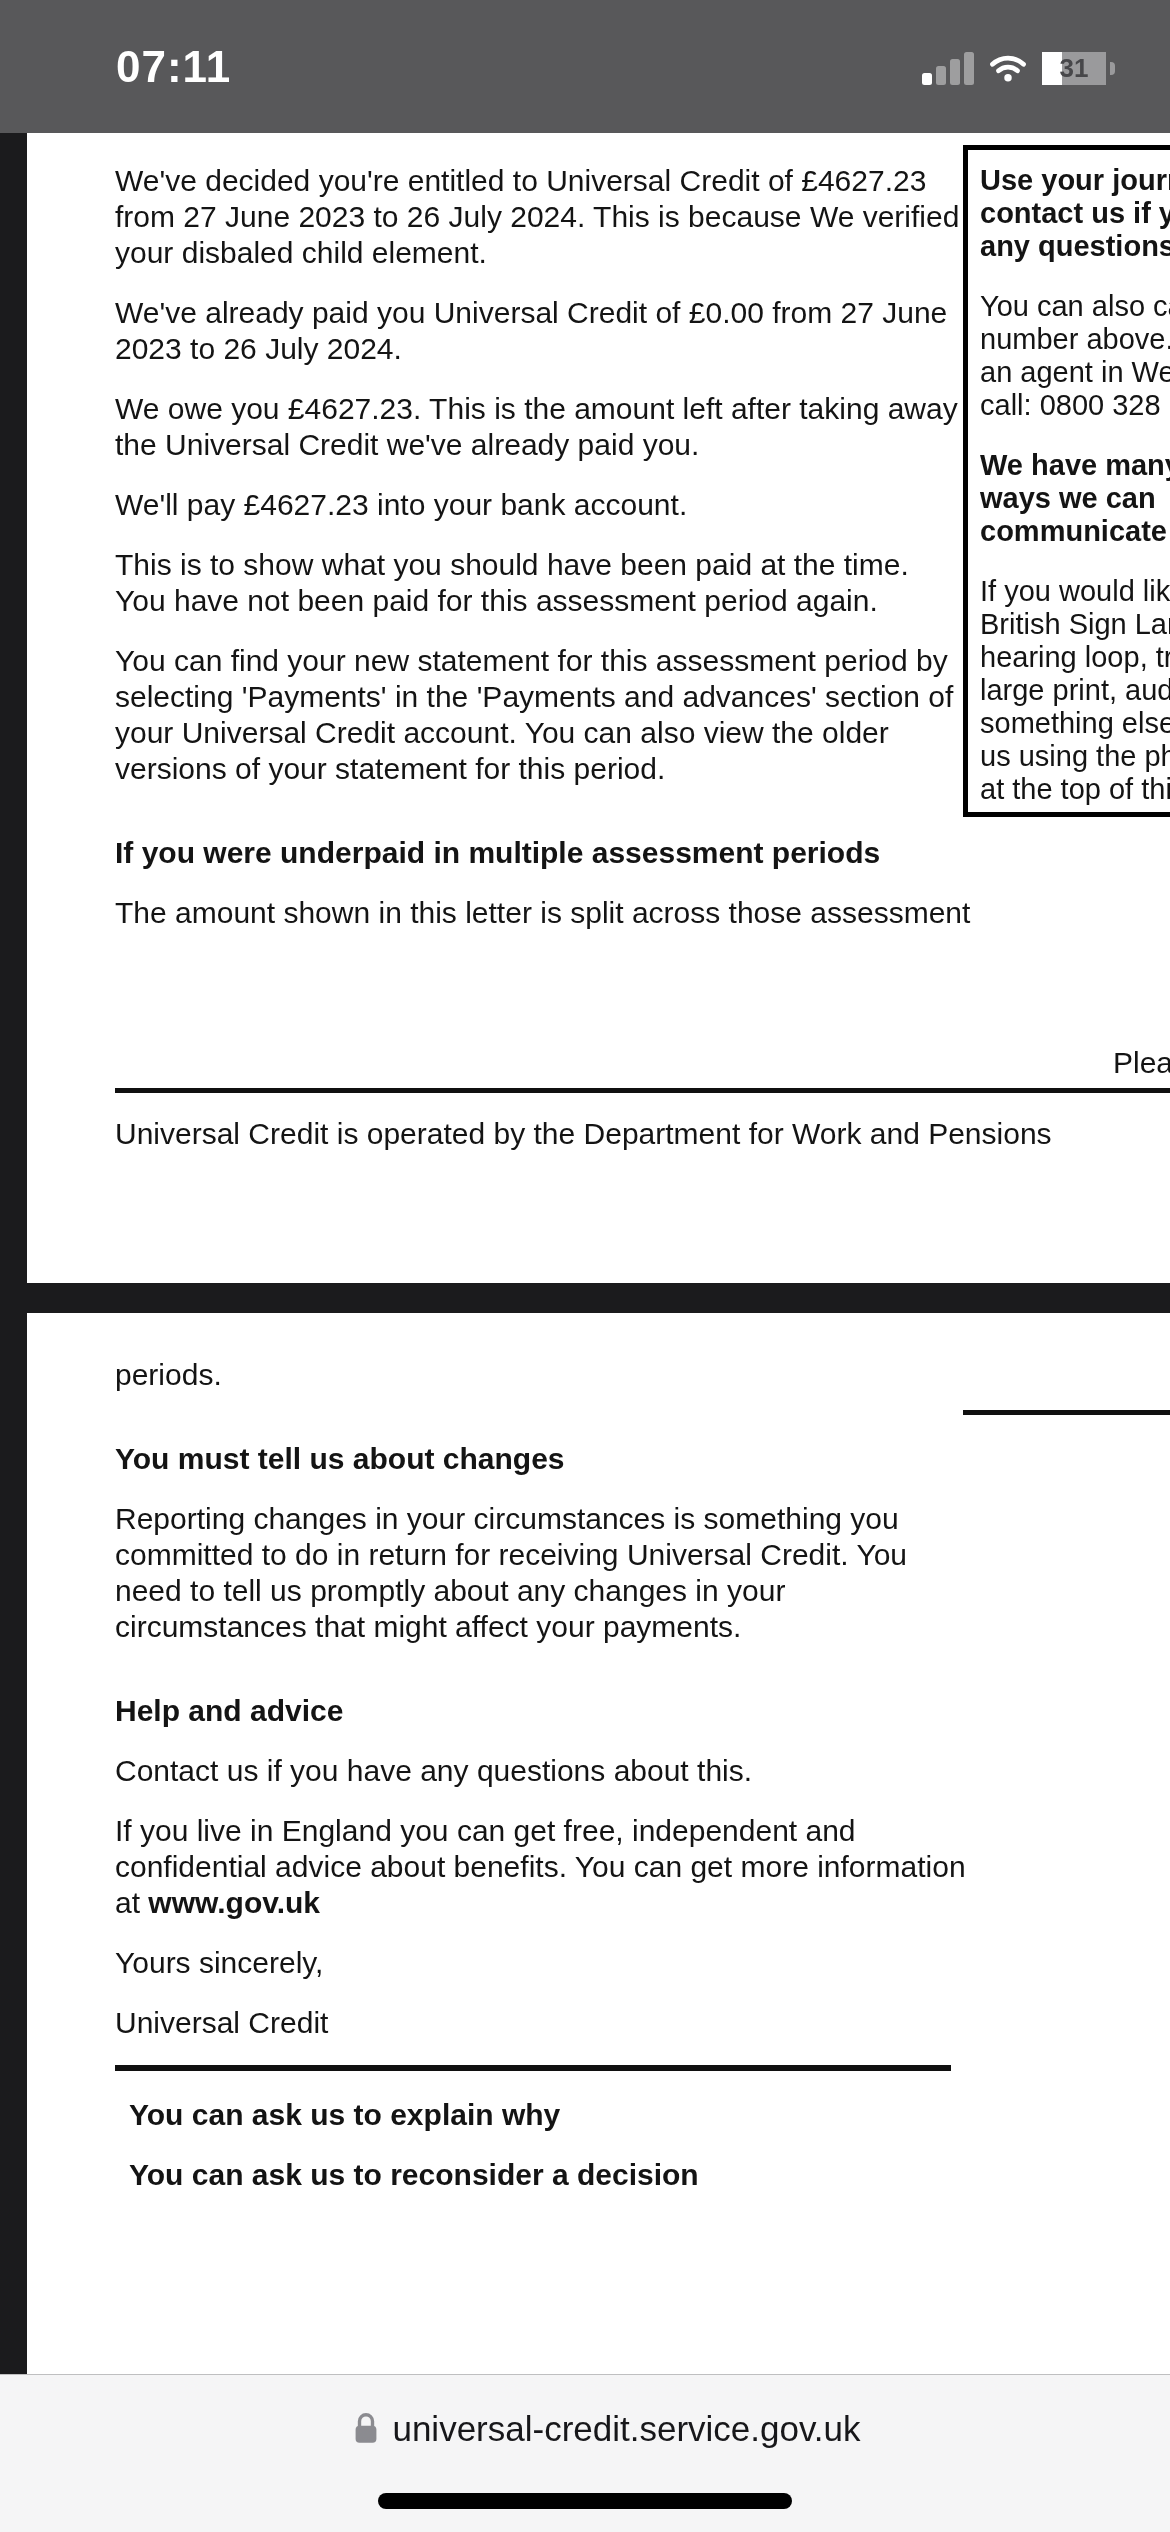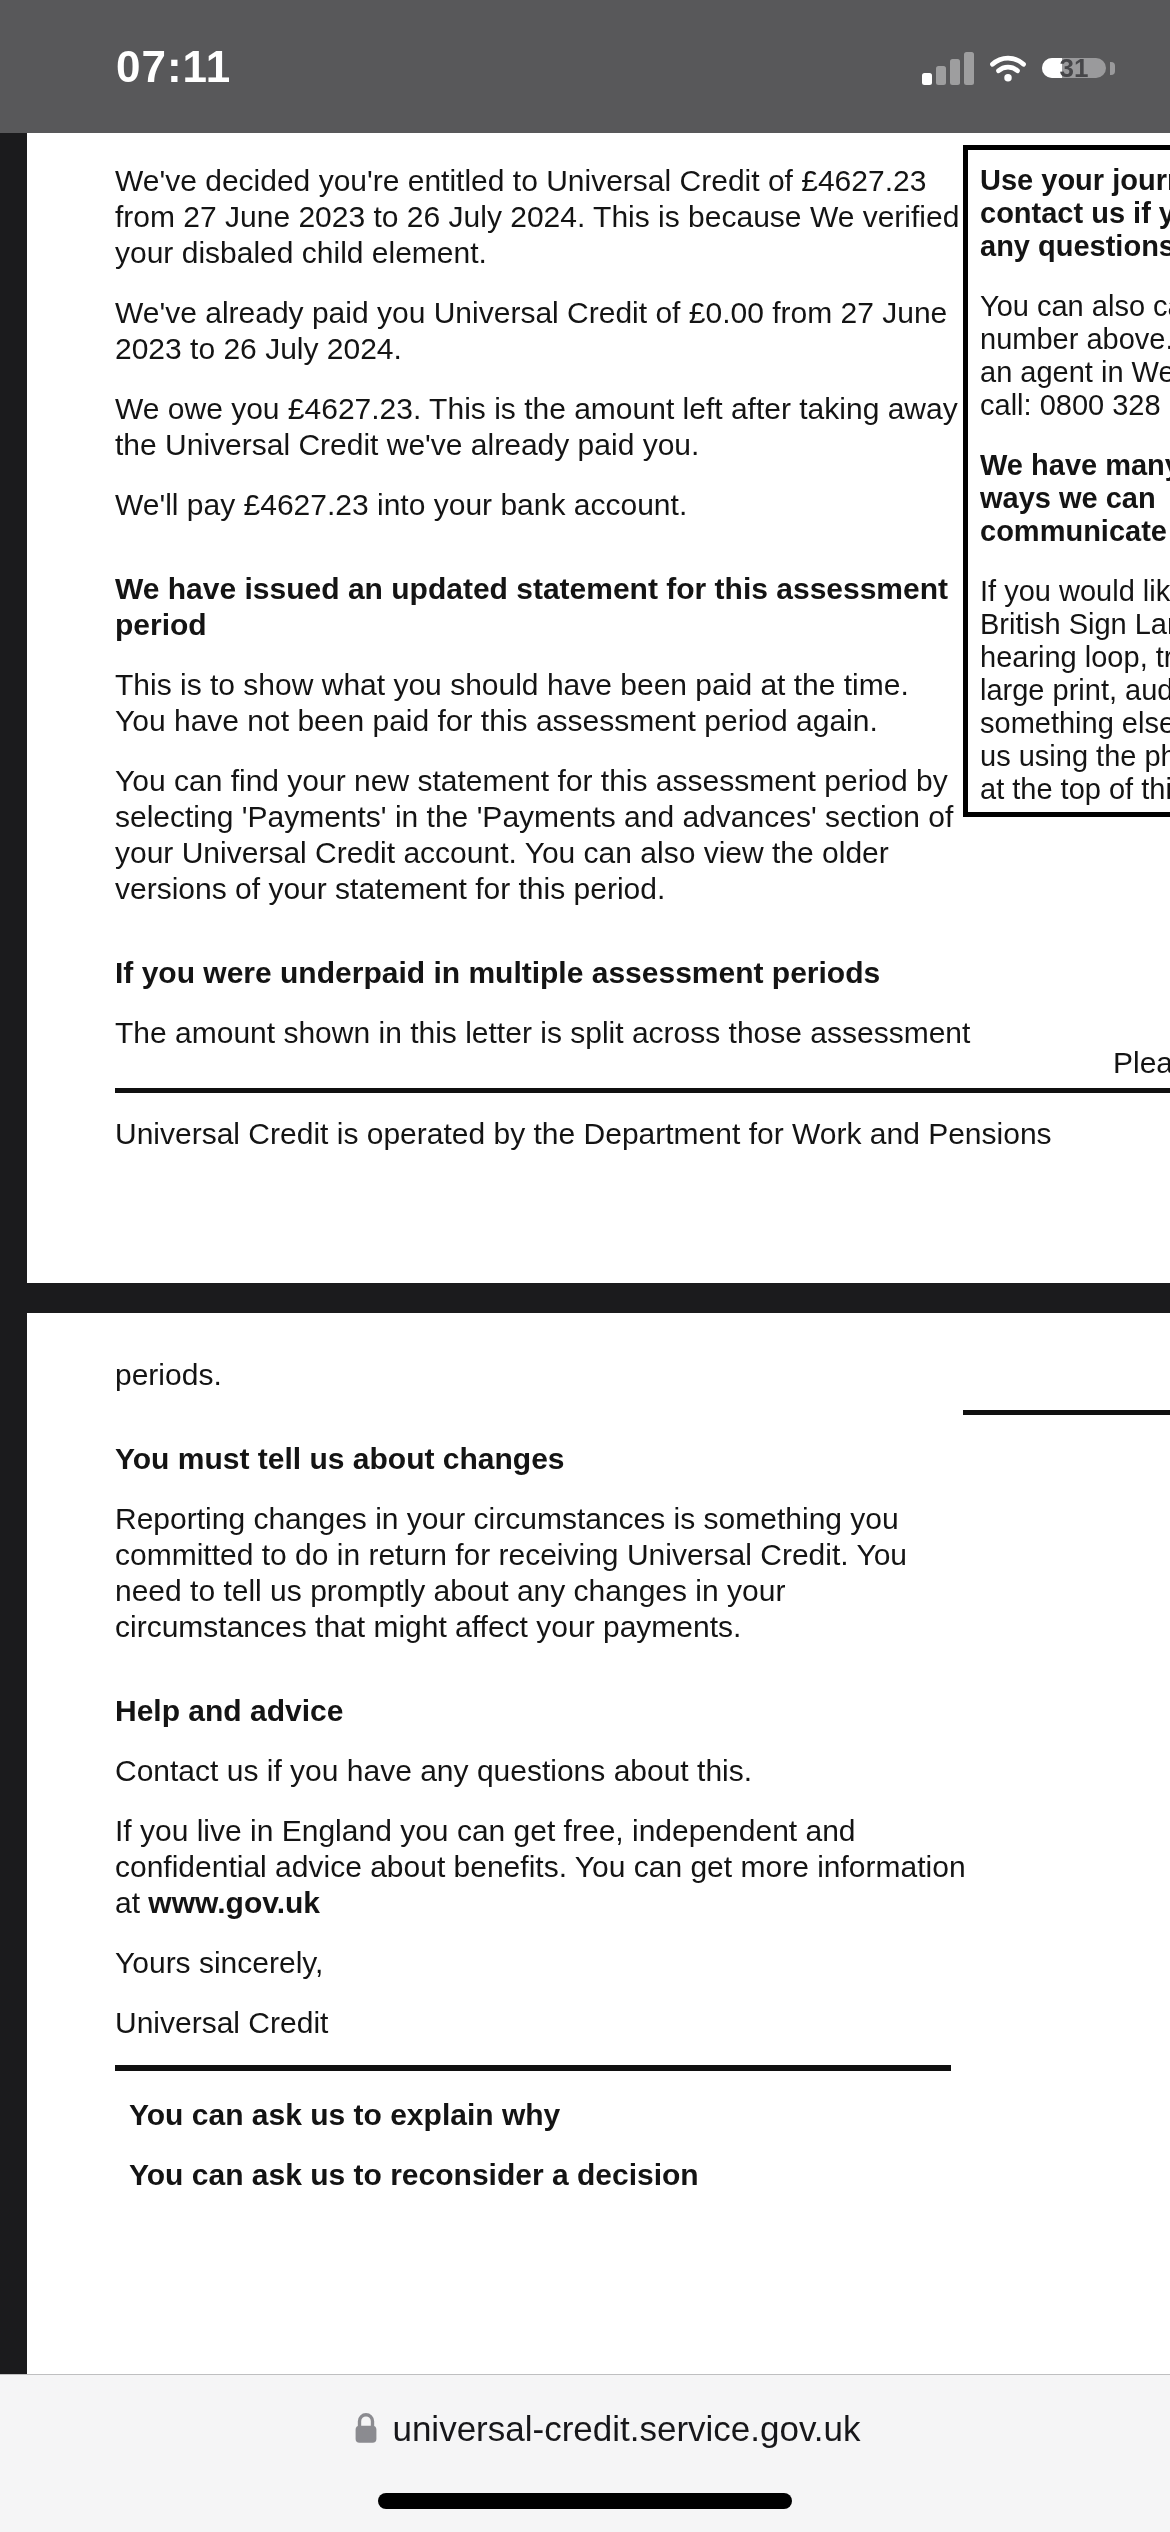--- a/index.html
+++ b/index.html
@@ -6,21 +6,21 @@
   .screen{position:relative;width:1170px;height:2532px;overflow:hidden;background:#1b1b1d;
           font-family:"Liberation Sans",sans-serif;}
   
   .status{position:absolute;top:0;left:0;width:100%;height:133px;background:#58585a;z-index:6;}
   .time{position:absolute;left:116px;top:42px;color:#fff;font-size:44px;font-weight:700;letter-spacing:1px;}
   .sicons{position:absolute;right:55px;top:48px;display:flex;align-items:center;gap:15px;height:40px;}
   .sig{display:flex;align-items:flex-end;gap:4px;height:34px;}
   .sig i{display:block;width:10px;border-radius:2.5px;background:rgba(255,255,255,.42);}
   .sig i.on{background:#fff;}
   .s1{height:12px}.s2{height:19px}.s3{height:26px}.s4{height:33px}
-  .batt{position:relative;width:64px;height:20px;border-radius:16px;background:rgba(255,255,255,.4);overflow:hidden;text-align:right;}
+  .batt{position:relative;width:64px;height:33px;border-radius:0;background:rgba(255,255,255,.4);overflow:hidden;text-align:right;}
   .batt-fill{position:absolute;left:0;top:0;bottom:0;width:31%;background:#fff;}
   .batt-num{position:absolute;left:0;top:0;width:100%;height:100%;display:flex;align-items:center;justify-content:center;
             color:#47474a;font-size:26px;font-weight:700;}
   .nub{width:5px;height:13px;margin-left:-11px;border-radius:0 4px 4px 0;background:rgba(255,255,255,.4);}
   
   .doc{position:absolute;top:133px;left:0;width:100%;height:2242px;}
   .page{position:absolute;left:27px;width:1400px;background:#fff;color:#141414;
         font-size:30px;line-height:36px;overflow:hidden;}
   .page1{top:0;height:1150px;}
   .page2{top:1180px;height:1062px;}
@@ -83,22 +83,20 @@
     <div class="page page1">
       <div class="content">
         <p class="para">We've decided you're entitled to Universal Credit of £4627.23
 from 27 June 2023 to 26 July 2024. This is because We verified
 your disbaled child element.</p>
         <p class="para">We've already paid you Universal Credit of £0.00 from 27 June
 2023 to 26 July 2024.</p>
         <p class="para">We owe you £4627.23. This is the amount left after taking away
 the Universal Credit we've already paid you.</p>
         <p class="para">We'll pay £4627.23 into your bank account.</p>
-        <p class="h">We have issued an updated statement for this assessment
-period</p>
         <p class="para">This is to show what you should have been paid at the time.
 You have not been paid for this assessment period again.</p>
         <p class="para">You can find your new statement for this assessment period by
 selecting 'Payments' in the 'Payments and advances' section of
 your Universal Credit account. You can also view the older
 versions of your statement for this period.</p>
         <p class="h">If you were underpaid in multiple assessment periods</p>
         <p class="para">The amount shown in this letter is split across those assessment</p>
       </div>
 

